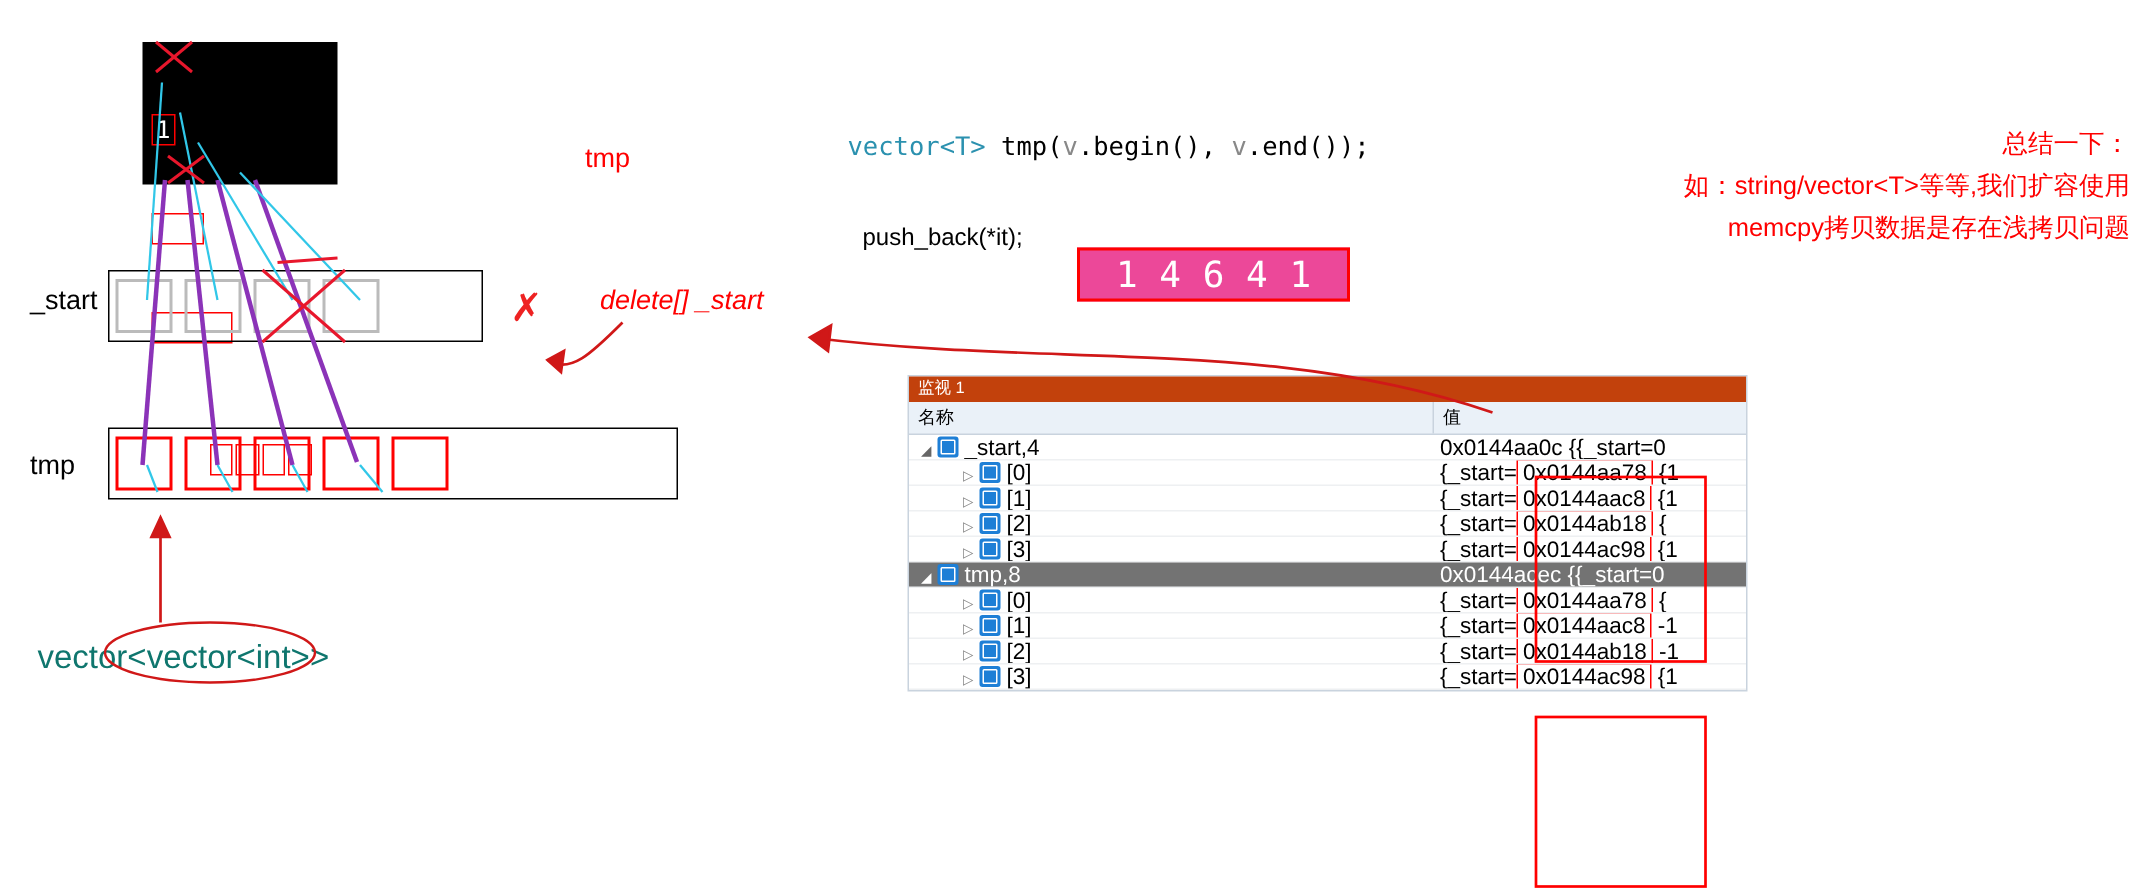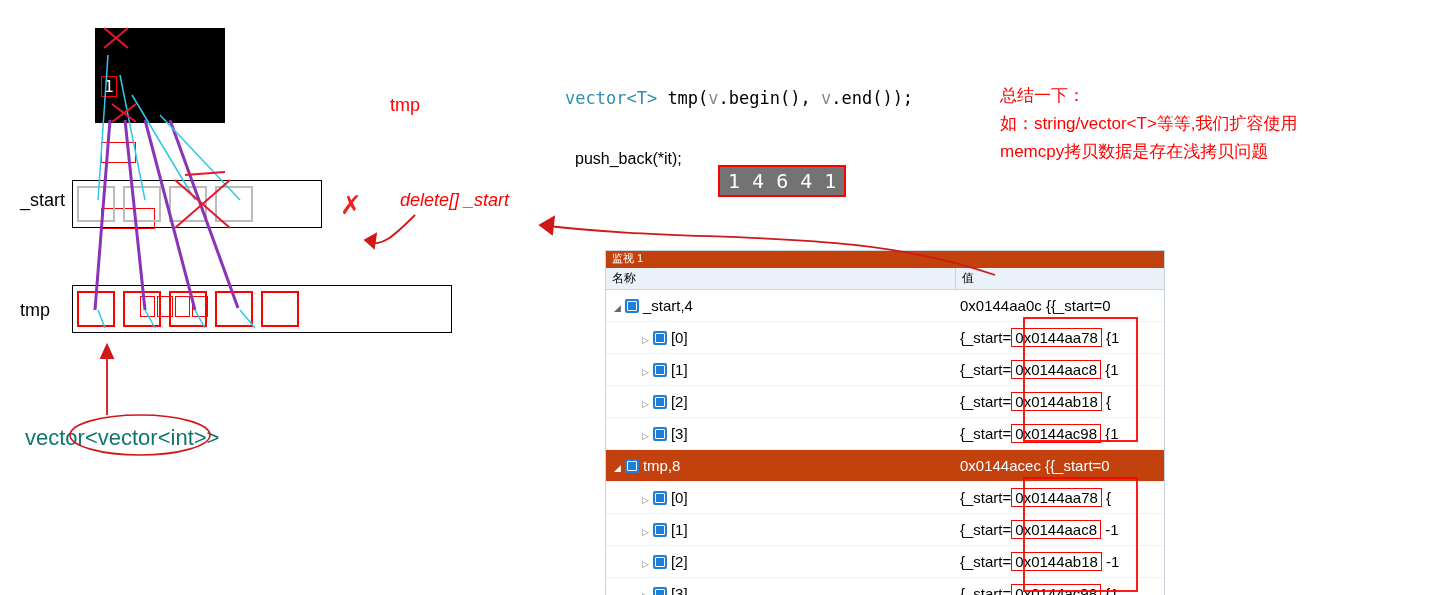--- a/index.html
+++ b/index.html
@@ -27,33 +27,33 @@
   
   .lbl { color:#ff0000; font-size:18px; }
   .lbl-black { color:#000; font-size:18px; }
   .lbl-start { left:20px; top:190px; }
   .lbl-tmp { left:20px; top:300px; }
   .lbl-tmp2 { left:390px; top:95px; }
   .lbl-delete { left:400px; top:190px;font-style:italic; }
   .lbl-pushback { left:575px; top:150px; color:#000; font-size:16px;}
   .lbl-vecint { left:25px; top:425px; color:#0f766e; font-size:22px; }
   
-  .summary { left:1000px; top:82px; width:420px; color:#ff0000; font-size:17px; line-height:28px;}
+  .summary { left:1000px; top:82px; width:420px; color:#ff0000; font-size:17px; line-height:28px;text-align:right;}
   
   .codeline {
     left:565px; top:88px; font-family:Consolas,monospace; font-size:17px; color:#000;
   }
   .codeline .kw { color:#2b91af;margin-top:24px; }
   .codeline .tpl { color:#2b91af; }
   .codeline .var { color:#888; }
   .codeline .id { color:#000; }
   
   .numbox {
-    left:718px; top:165px; background:#737373; color:#fff;
-    font-family:Consolas,monospace; font-size:20px; padding:2px 8px;
+    left:718px; top:165px; background:#ec4899; color:#fff;
+    font-family:Consolas,monospace; font-size:24px; padding:2px 24px;
     border:2px solid #f00;
   }
   
   .vecrow {
     position:absolute; border:1px solid #000; height:48px;
     display:flex; align-items:center; padding:4px;
   }
   .vecrow .box { width:38px; height:36px; border:2px solid #f00; margin-right:8px;}
   .vecrow .box.gray { border-color:#bbb; }
   .red-x { color:#e22; font-size:26px; font-family:Arial; }
@@ -65,24 +65,24 @@
   .watch .titlebar {
     background:#c2410c; color:#fff; padding:0 6px; height:17px; font-size:11px;
   }
   .watch .header {
     display:flex; background:#eaf1f8; height:22px; font-size:12px; border-bottom:1px solid #c9d3de;
   }
   .watch .header .hcell { padding:2px 6px; }
   .hname { width:350px; border-right:1px solid #c9d3de; }
   .hval { flex:1; }
   .watch .row {
-    display:flex; height:32px; align-items:center; border-bottom:1px solid #eef0f2;
+    display:flex; height:17px; align-items:center; border-bottom:1px solid #eef0f2;
     padding-left:8px; white-space:nowrap; overflow:hidden;
   }
-  .watch .row.sel { background:#c2410c; color:#fff;}
+  .watch .row.sel { background:#737373; color:#fff;}
   .watch .row .name { width:342px; display:flex; align-items:center; }
   .watch .row .val { flex:1; padding-left:4px; }
   .watch .tri-open::before { content:"◢"; font-size:9px; color:#666; margin-right:4px;}
   .watch .tri-closed::before { content:"▷"; font-size:9px; color:#888; margin-right:4px;}
   .watch .row.sel .tri-open::before { color:#fff; }
   .watch .ico { width:14px; height:14px; display:inline-block; margin-right:4px; background:#1e7fd6; border-radius:2px; position:relative; }
   .watch .ico.var::after { content:""; position:absolute; inset:2px; border:1px solid #fff; border-radius:1px;}
   .watch .indent1 { padding-left:28px; }
   .watch .row .val .hl { border:1px solid #f00; padding:0 3px;text-align:center; }
   

